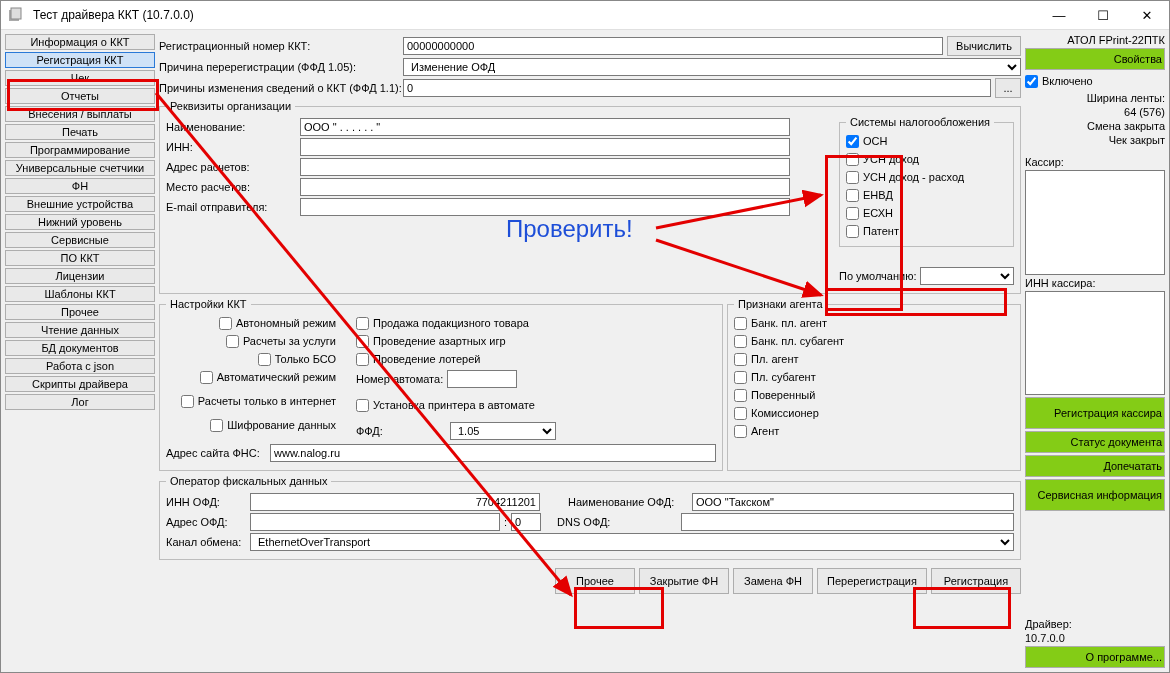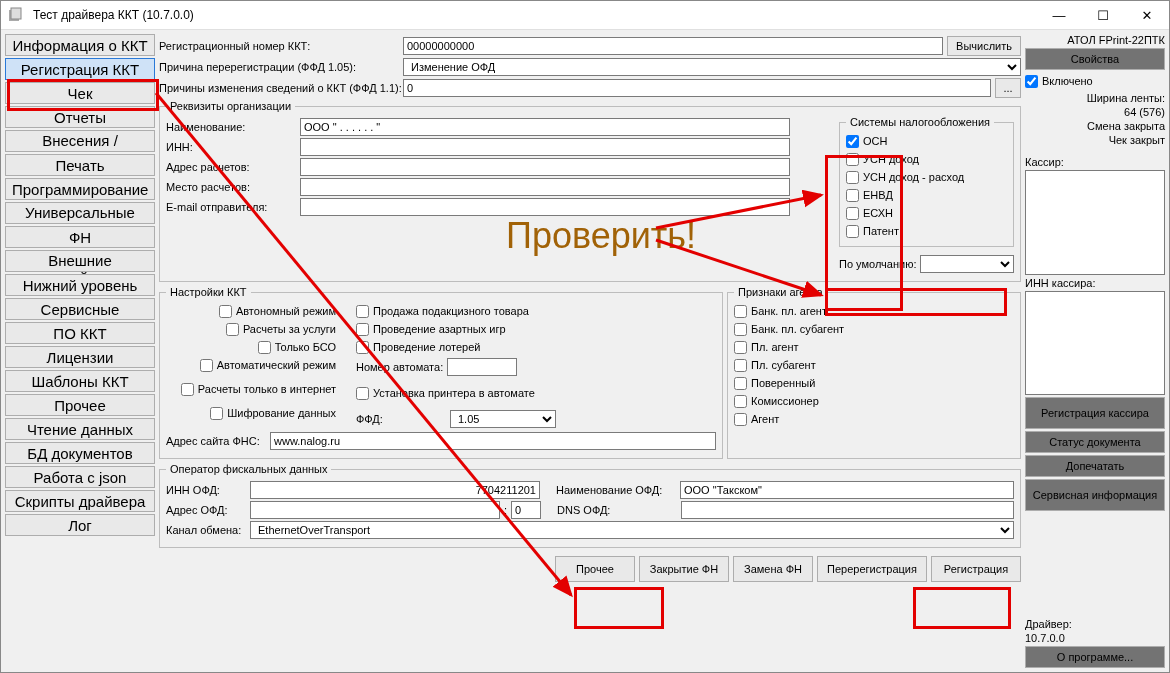--- a/index.html
+++ b/index.html
@@ -4,41 +4,41 @@
 <style>
   html, body { margin:0; padding:0; font-family:"Segoe UI",Tahoma,Arial,sans-serif; font-size:11px; background:#fff; color:#000; }
   .window { width:1170px; height:673px; border:1px solid #888; box-sizing:border-box; display:flex; flex-direction:column; position:relative; }
   .titlebar { height:28px; display:flex; align-items:center; background:#fff; border-bottom:1px solid #e0e0e0; }
   .titlebar .icon-slot { width:28px; display:flex; align-items:center; justify-content:center; }
   .title-text { flex:1; padding-left:4px; font-size:12px; }
   .winbtns { display:flex; height:100%; }
   .winbtn { width:44px; display:flex; align-items:center; justify-content:center; font-size:13px; }
   .body { flex:1; display:flex; background:#f0f0f0; padding:4px; gap:4px; box-sizing:border-box; position:relative; }
   .leftnav { width:150px; display:flex; flex-direction:column; gap:2px; }
-  .leftnav button { height:22px; background:#e9e9e9; border:1px solid #adadad; font-family:inherit; font-size:15px; cursor:pointer; }
+  .leftnav button { height:16px; background:#e9e9e9; border:1px solid #adadad; font-family:inherit; font-size:11px; cursor:pointer; }
   .leftnav button.active { background:#cfe2f7; border:1px solid #2a79d7; }
   .main { flex:1; }
   .aside { width:140px; display:flex; flex-direction:column; gap:2px; }
-  .aside .btn { height:22px; background:#737373; border:1px solid #adadad; font-family:inherit; font-size:11px; cursor:pointer; text-align:center; line-height:14px; padding:2px 2px; box-sizing:border-box; }
+  .aside .btn { height:22px; background:#84cc16; border:1px solid #adadad; font-family:inherit; font-size:11px; cursor:pointer; text-align:right; line-height:14px; padding:2px 2px; box-sizing:border-box; }
   .aside .btn.m { height:32px; }
   fieldset { border:1px solid #bdbdbd; margin:0 0 4px 0; padding:4px 6px 6px 6px; }
   legend { font-size:11px; padding:0 4px; }
   .row { display:flex; align-items:center; gap:4px; margin:2px 0; }
   .lbl { white-space:nowrap; }
   input[type=text], select { font-family:inherit; font-size:11px; height:18px; box-sizing:border-box; border:1px solid #7a7a7a; background:#fff; padding:0 3px; }
   input[type=text] { flex:1; }
   select { flex:1; }
   .smallbtn { height:20px; background:#e9e9e9; border:1px solid #adadad; font-family:inherit; font-size:11px; cursor:pointer; padding:0 8px; }
   .chk { display:flex; align-items:center; gap:4px; height:18px; }
   .chk input { margin:0; }
   .cols { display:flex; gap:20px; }
   .col { display:flex; flex-direction:column; }
   .bottombtns { display:flex; gap:4px; padding:4px 0; }
   .red-box { position:absolute; border:3px solid #e30000; pointer-events:none; }
-  .red-text { position:absolute; color:#a16207; font-size:36px; font-weight:400; pointer-events:none; }
+  .red-text { position:absolute; color:#1d4ed8; font-size:24px; font-weight:400; pointer-events:none; }
   svg.arrows { position:absolute; top:0; left:0; width:100%; height:100%; pointer-events:none; }
   .ta-r { text-align:right; }
 </style>
 </head>
 <body>
 
 <div class="window">
   <div class="titlebar">
     <div class="icon-slot">
       <svg width="16" height="16" viewBox="0 0 16 16">
@@ -142,21 +142,21 @@
                 </label>
               <label class="chk">
                   <input type="checkbox" style="">
                   <span>ЕСХН</span>
                 </label>
               <label class="chk">
                   <input type="checkbox" style="">
                   <span>Патент</span>
                 </label>
             </fieldset>
-            <div class="row" style="margin-top:8px;">
+            <div class="row" style="margin-top:20px;">
               <span class="lbl">По умолчанию:</span>
               <select style="flex:1"><option></option></select>
             </div>
           </div>
         </div>
       </fieldset>
 
       <div style="display:flex; gap:4px;">
         <fieldset style="flex:1">
           <legend>Настройки ККТ</legend>
@@ -251,21 +251,21 @@
               <span>Агент</span>
             </label>
         </fieldset>
       </div>
 
       <fieldset>
         <legend>Оператор фискальных данных</legend>
         <div class="row">
           <span class="lbl" style="width:80px">ИНН ОФД:</span>
           <input type="text" style="max-width: 290px; text-align: right;" value="7704211201">
-          <span class="lbl" style="width:120px;margin-left:12px">Наименование ОФД:</span>
+          <span class="lbl" style="width:120px;margin-left:24px">Наименование ОФД:</span>
           <input type="text" value="ООО &quot;Такском&quot;" style="">
         </div>
         <div class="row">
           <span class="lbl" style="width:80px">Адрес ОФД:</span>
           <input type="text" style="max-width: 250px;" value="">
           <span>:</span>
           <input type="text" style="width: 30px; flex: 0 0 auto;" value="0">
           <span class="lbl" style="width:120px;margin-left:12px">DNS ОФД:</span>
           <input type="text" value="" style="">
         </div>

